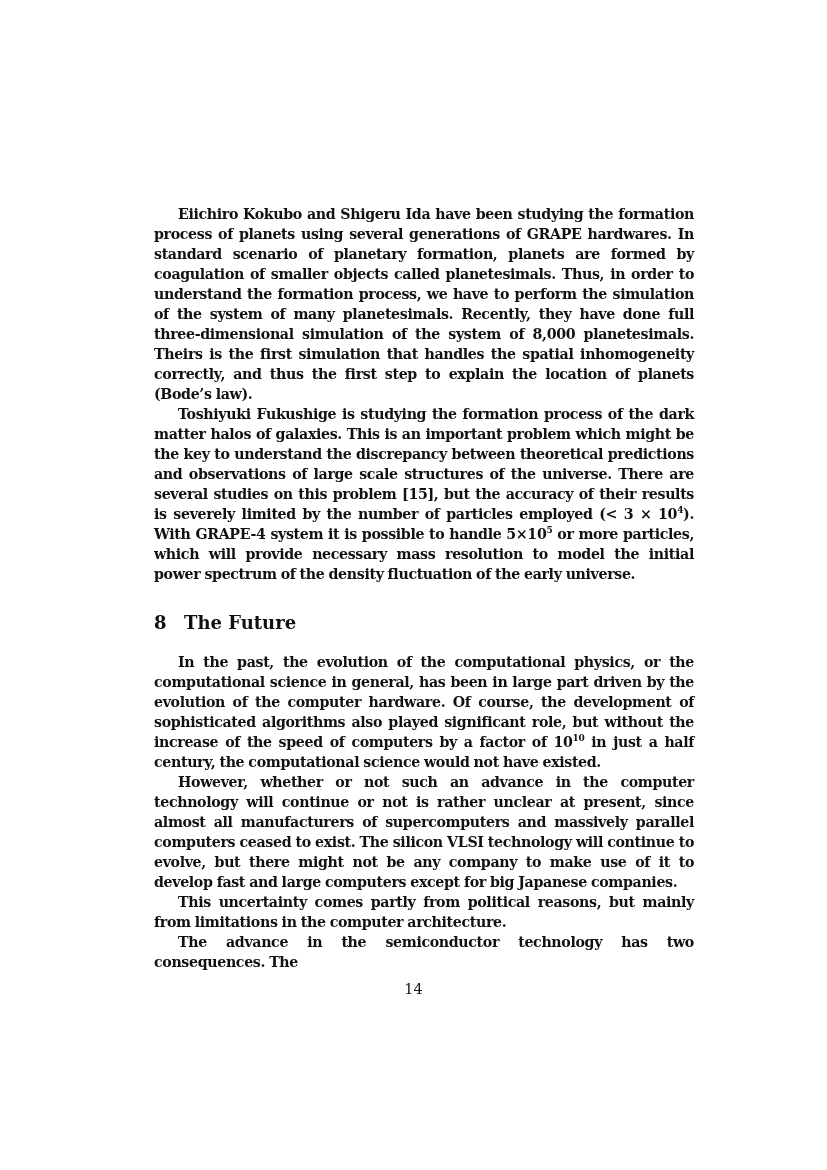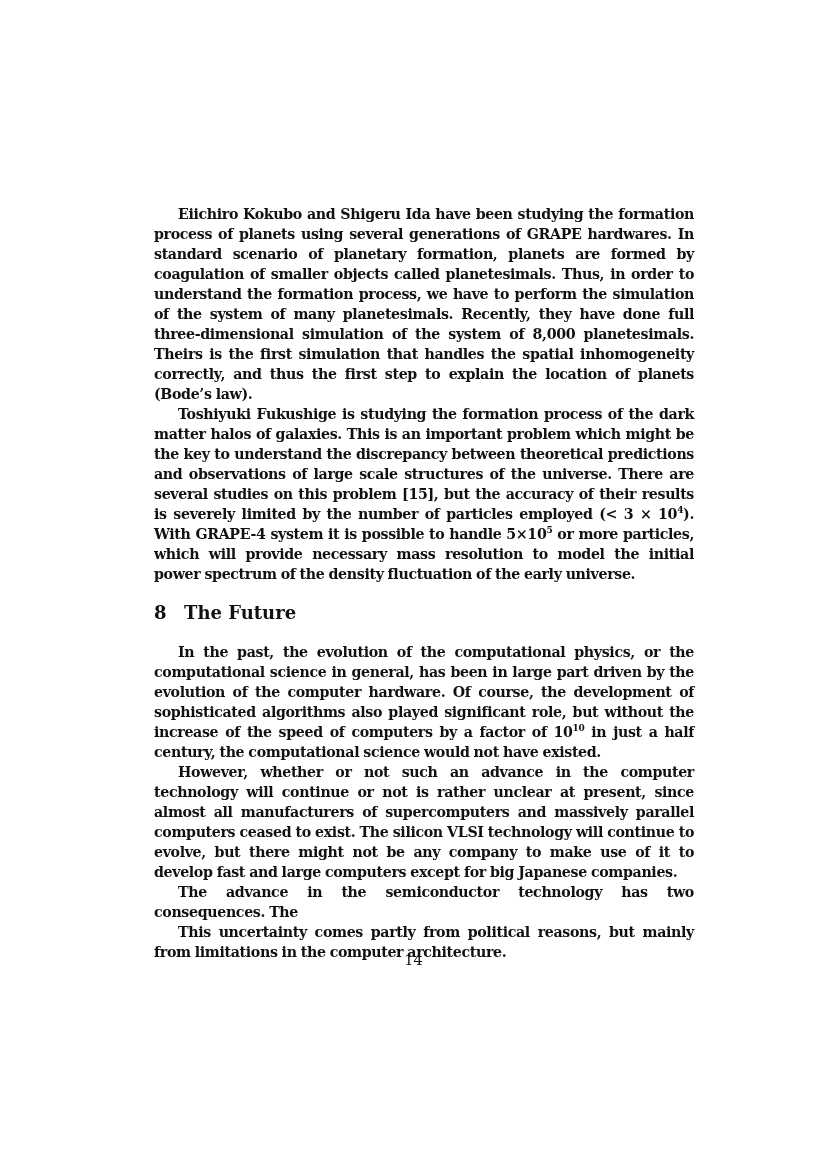--- a/index.html
+++ b/index.html
@@ -26,56 +26,56 @@
       font-size: 14.2px;
       line-height: 20px;
       text-align: justify;
       text-indent: 24px;
       letter-spacing: -0.35px;
       word-spacing: -0.5px;
       hyphens: manual;
       font-weight: bold;
     }
     .section-heading {
-      margin: 17px 0 17px 0;
+      margin: 27px 0 17px 0;
       font-size: 18px;
       font-weight: bold;
       line-height: 24px;
       letter-spacing: 0px;
       font-family: "DejaVu Serif", "Liberation Serif", serif;
     }
     .section-heading .num {
       display: inline-block;
       width: 30px;
     }
     sup {
       font-size: 9px;
       line-height: 0;
       vertical-align: 6px;
     }
     .page-number {
       position: absolute;
       left: 0;
       width: 827px;
-      top: 952px;
+      top: 981px;
       text-align: center;
       font-size: 14.5px;
       font-family: "DejaVu Serif", "Liberation Serif", serif;
     }
   </style>
 </head>
 <body>
 
 <div class="page">
   <p class="para">Eiichiro Kokubo and Shigeru Ida have been studying the formation process of planets using several generations of GRAPE hardwares. In standard scenario of planetary formation, planets are formed by coagulation of smaller objects called planetesimals. Thus, in order to understand the formation process, we have to perform the simulation of the system of many planetesimals. Recently, they have done full three-dimensional simulation of the system of 8,000 planetesimals. Theirs is the first simulation that handles the spatial inhomogeneity correctly, and thus the first step to explain the location of planets (Bode’s law).</p>
   <p class="para">Toshiyuki Fukushige is studying the formation process of the dark matter halos of galaxies. This is an important problem which might be the key to understand the discrepancy between theoretical predictions and observations of large scale structures of the universe. There are several studies on this problem [15], but the accuracy of their results is severely limited by the number of particles employed (&lt; 3 × 10<sup>4</sup>). With GRAPE-4 system it is possible to handle 5×10<sup>5</sup> or more particles, which will provide necessary mass resolution to model the initial power spectrum of the density fluctuation of the early universe.</p>
 
   <h2 class="section-heading">
     <span class="num">8</span><span>The Future</span>
   </h2>
 
   <p class="para">In the past, the evolution of the computational physics, or the computational science in general, has been in large part driven by the evolution of the computer hardware. Of course, the development of sophisticated algorithms also played significant role, but without the increase of the speed of computers by a factor of 10<sup>10</sup> in just a half century, the computational science would not have existed.</p>
   <p class="para">However, whether or not such an advance in the computer technology will continue or not is rather unclear at present, since almost all manufacturers of supercomputers and massively parallel computers ceased to exist. The silicon VLSI technology will continue to evolve, but there might not be any company to make use of it to develop fast and large computers except for big Japanese companies.</p>
+  <p class="para">This uncertainty comes partly from political reasons, but mainly from limitations in the computer architecture.</p>
   <p class="para">The advance in the semiconductor technology has two consequences. The</p>
-  <p class="para">This uncertainty comes partly from political reasons, but mainly from limitations in the computer architecture.</p>
 </div>
 
 <div class="page-number">14</div>
 
 </body></html>

